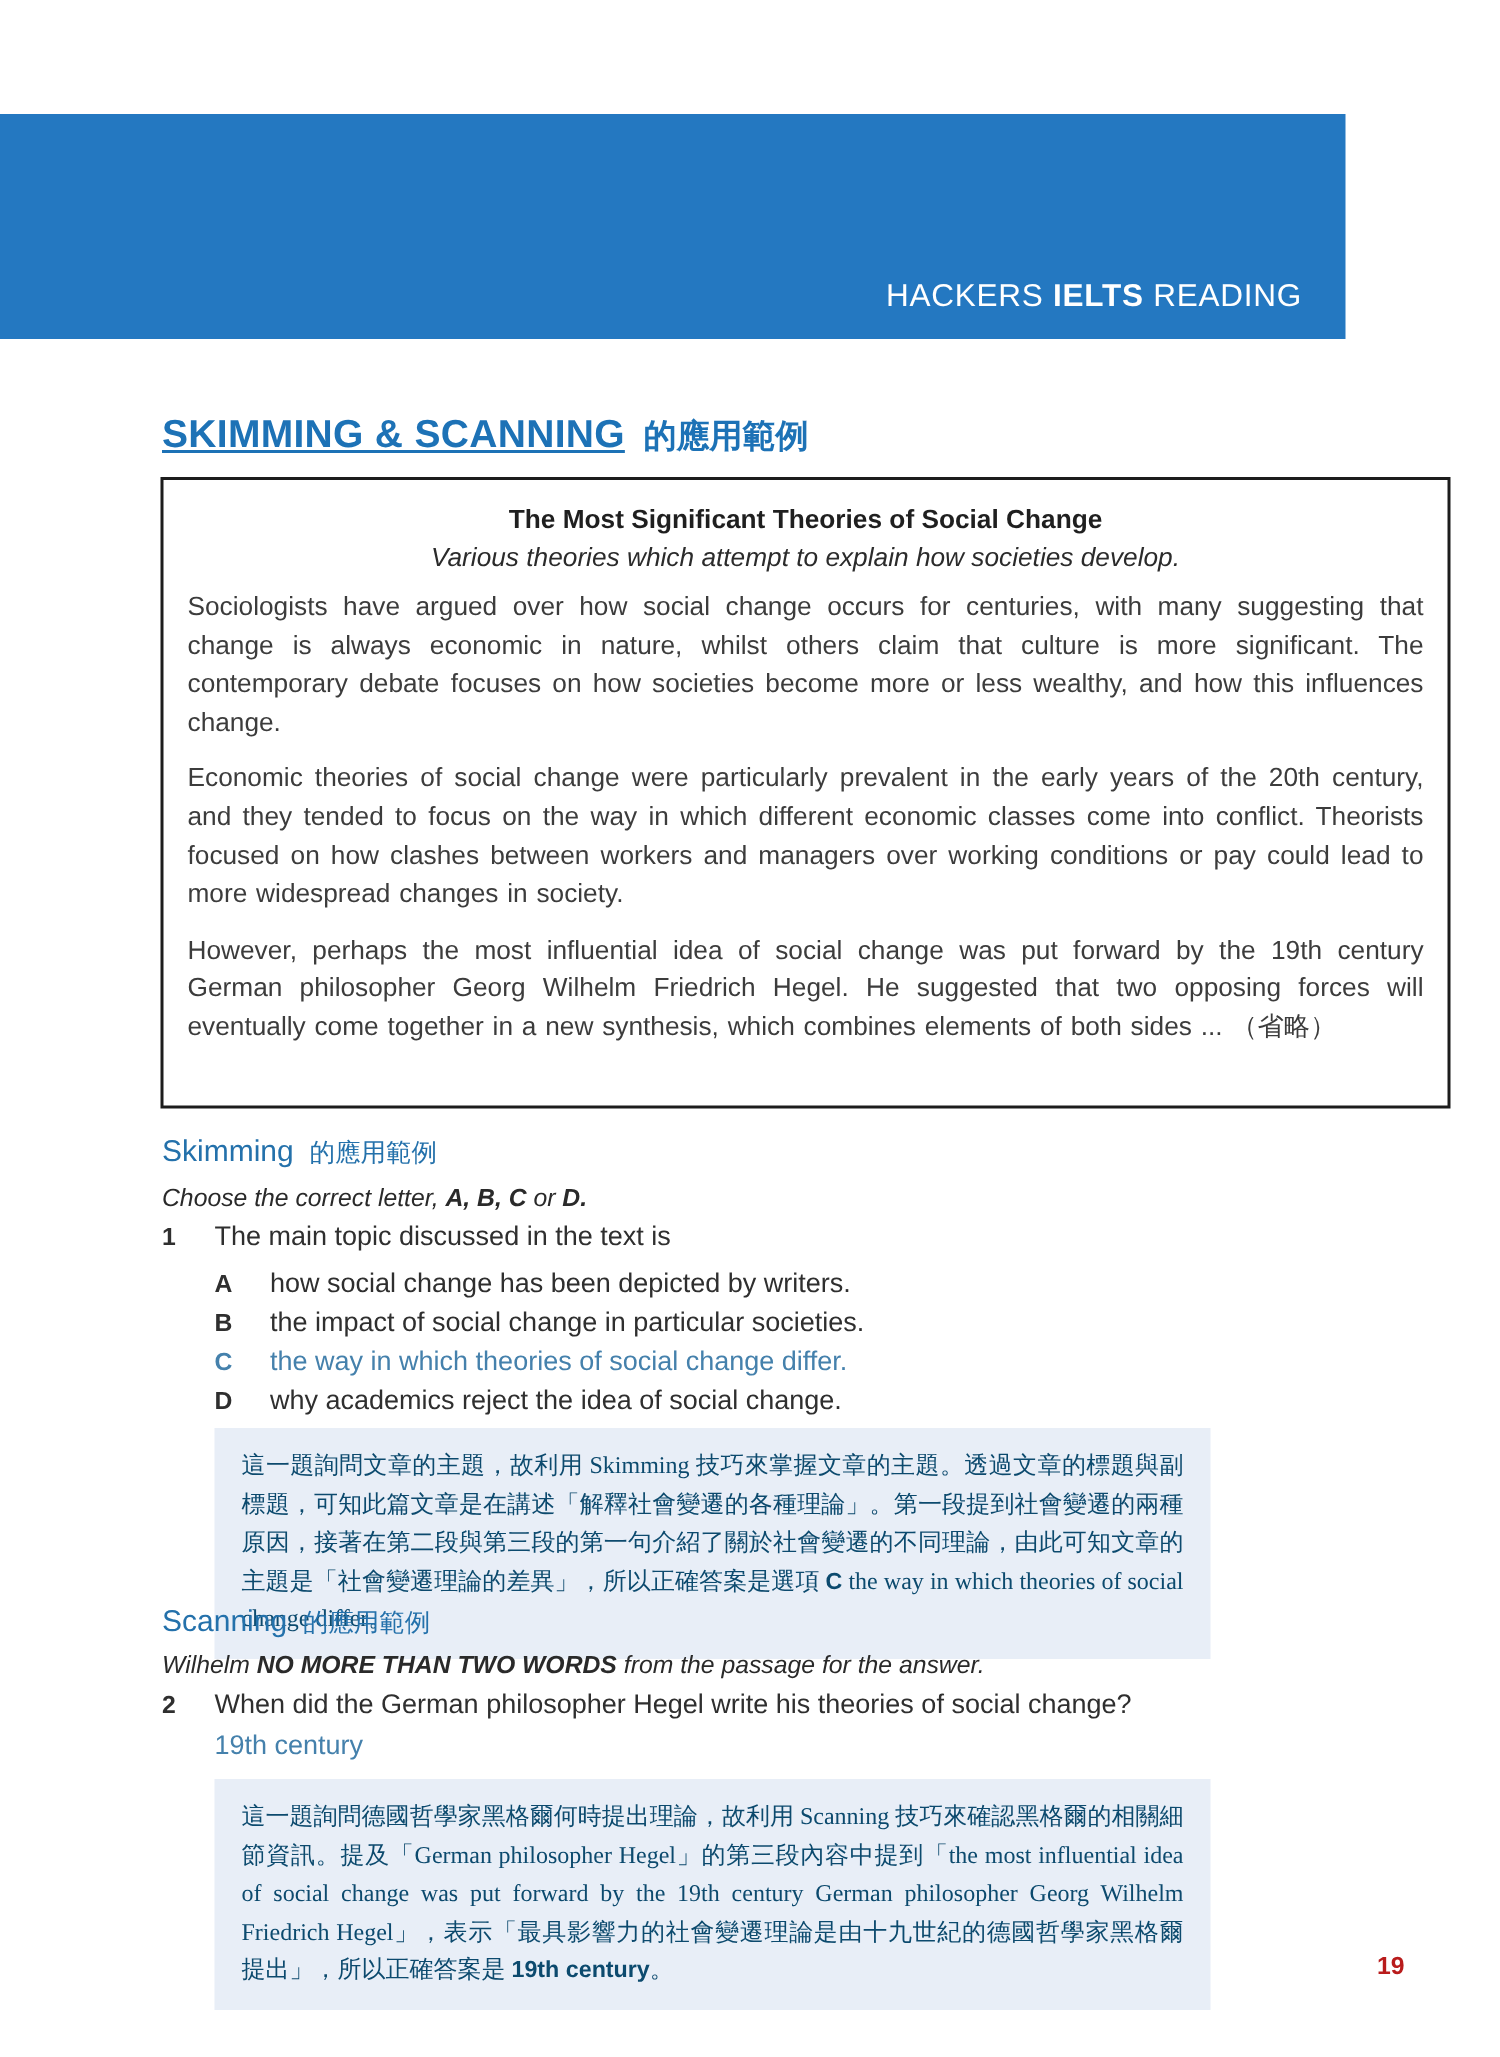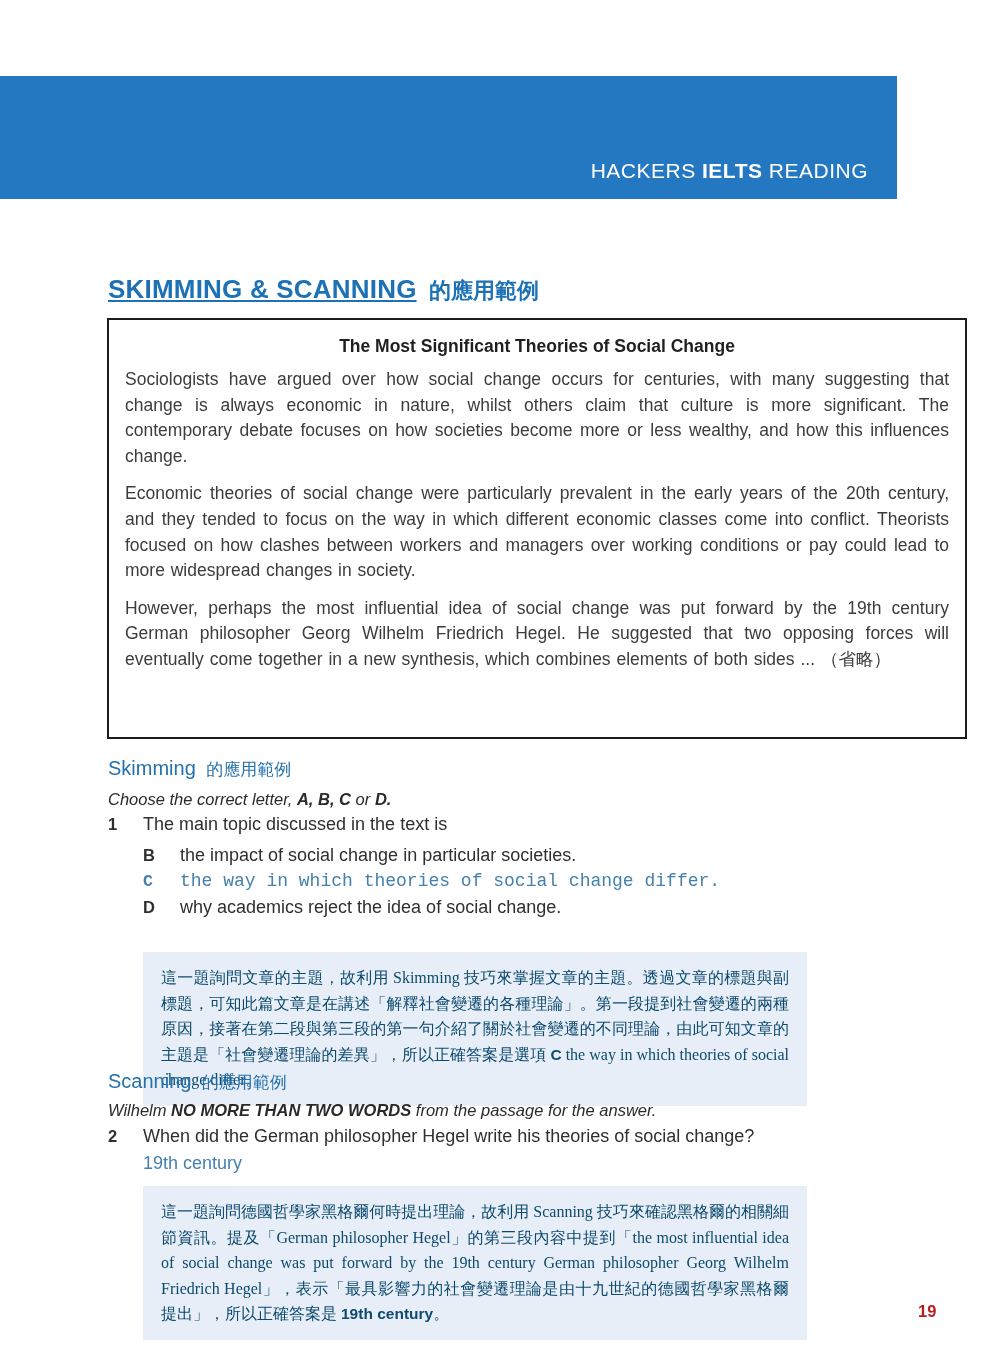--- a/index.html
+++ b/index.html
@@ -1,21 +1,21 @@
 <!DOCTYPE html>
 <html><head>
 <meta charset="utf-8">
 <style>
   html,body{margin:0;padding:0;background:#ffffff;}
   #page{
     position:relative;width:1000px;height:1371px;background:#ffffff;
     font-family:"Liberation Sans","DejaVu Sans",sans-serif;color:#3c3c3c;overflow:hidden;
   }
   
-  .band{position:absolute;left:0;top:76px;width:897px;height:123px;background:#2478c1;}
+  .band{position:absolute;left:0;top:76px;width:897px;height:150px;background:#2478c1;}
   .brand{position:absolute;right:29px;bottom:16px;color:#ffffff;font-size:21px;letter-spacing:.5px;white-space:nowrap;}
   .brand .b{font-weight:bold;}
 
   
   .page-title{position:absolute;left:108px;top:274px;white-space:nowrap;color:#1d72b6;font-weight:bold;}
   .page-title .en{font-size:26px;letter-spacing:.2px;text-decoration:underline;}
   .page-title .zh{font-size:22px;margin-left:8px;}
 
   
   .passage-box{
@@ -43,21 +43,21 @@
   .q-row{position:absolute;left:108px;font-size:18px;color:#2f2f2f;white-space:nowrap;}
   .q-row.q1{top:814px;}
   .q-row.q2{top:1126px;}
   .q-num{display:inline-block;width:35px;font-weight:bold;font-size:16.5px;vertical-align:baseline;}
   .q-text{font-size:18px;}
 
   
   .options{position:absolute;left:143px;top:842px;}
   .opt{height:26px;line-height:26px;font-size:18px;color:#2f2f2f;white-space:nowrap;}
   .opt .letter{display:inline-block;width:37px;font-weight:bold;font-size:16.5px;}
-  .opt.answer,.opt.answer .letter{color:#4581ac;font-family:Liberation Mono, monospace;}
+  .opt.answer,.opt.answer .letter{color:#4581ac;}
 
   
   .answer-line{position:absolute;left:143px;top:1153px;font-size:18px;color:#4581ac;white-space:nowrap;}
 
   
   .exp-box{
     position:absolute;left:143px;width:664px;box-sizing:border-box;background:#e8eef7;
     padding:13px 18px 13px 18px;
     font-family:"Liberation Serif","DejaVu Serif",serif;
     font-size:16px;line-height:25.5px;color:#0c4a6e;text-align:justify;
@@ -78,37 +78,41 @@
     <div class="brand"><span>HACKERS </span><span class="b">IELTS</span><span> READING</span></div>
   </div>
 
   <div class="page-title">
     <span class="en">SKIMMING &amp; SCANNING</span>
     <span class="zh">的應用範例</span>
   </div>
 
   <div class="passage-box">
     <div class="p-title">The Most Significant Theories of Social Change</div>
+    <div class="p-sub">Various theories which attempt to explain how societies develop.</div>
     <p class="p-para">Sociologists have argued over how social change occurs for centuries, with many suggesting that change is always economic in nature, whilst others claim that culture is more significant. The contemporary debate focuses on how societies become more or less wealthy, and how this influences change.</p>
     <p class="p-para">Economic theories of social change were particularly prevalent in the early years of the 20th century, and they tended to focus on the way in which different economic classes come into conflict. Theorists focused on how clashes between workers and managers over working conditions or pay could lead to more widespread changes in society.</p>
     <p class="p-para">However, perhaps the most influential idea of social change was put forward by the 19th century German philosopher Georg Wilhelm Friedrich Hegel. He suggested that two opposing forces will eventually come together in a new synthesis, which combines elements of both sides ... （省略）</p>
   </div>
 
   <div class="sec-head skimming">
     <span class="en">Skimming</span>
     <span class="zh">的應用範例</span>
   </div>
 
   <div class="instruction one"><span class="i">Choose the correct letter, </span><span class="b i">A, B, C</span><span class="i"> or </span><span class="b i">D.</span></div>
 
   <div class="q-row q1">
     <span class="q-num">1</span><span class="q-text">The main topic discussed in the text is</span>
   </div>
 
   <div class="options">
+    <div class="opt">
+      <span class="letter">A</span><span>how social change has been depicted by writers.</span>
+    </div>
     <div class="opt">
       <span class="letter">B</span><span>the impact of social change in particular societies.</span>
     </div>
     <div class="opt answer">
       <span class="letter">C</span><span>the way in which theories of social change differ.</span>
     </div>
     <div class="opt">
       <span class="letter">D</span><span>why academics reject the idea of social change.</span>
     </div>
   </div>

